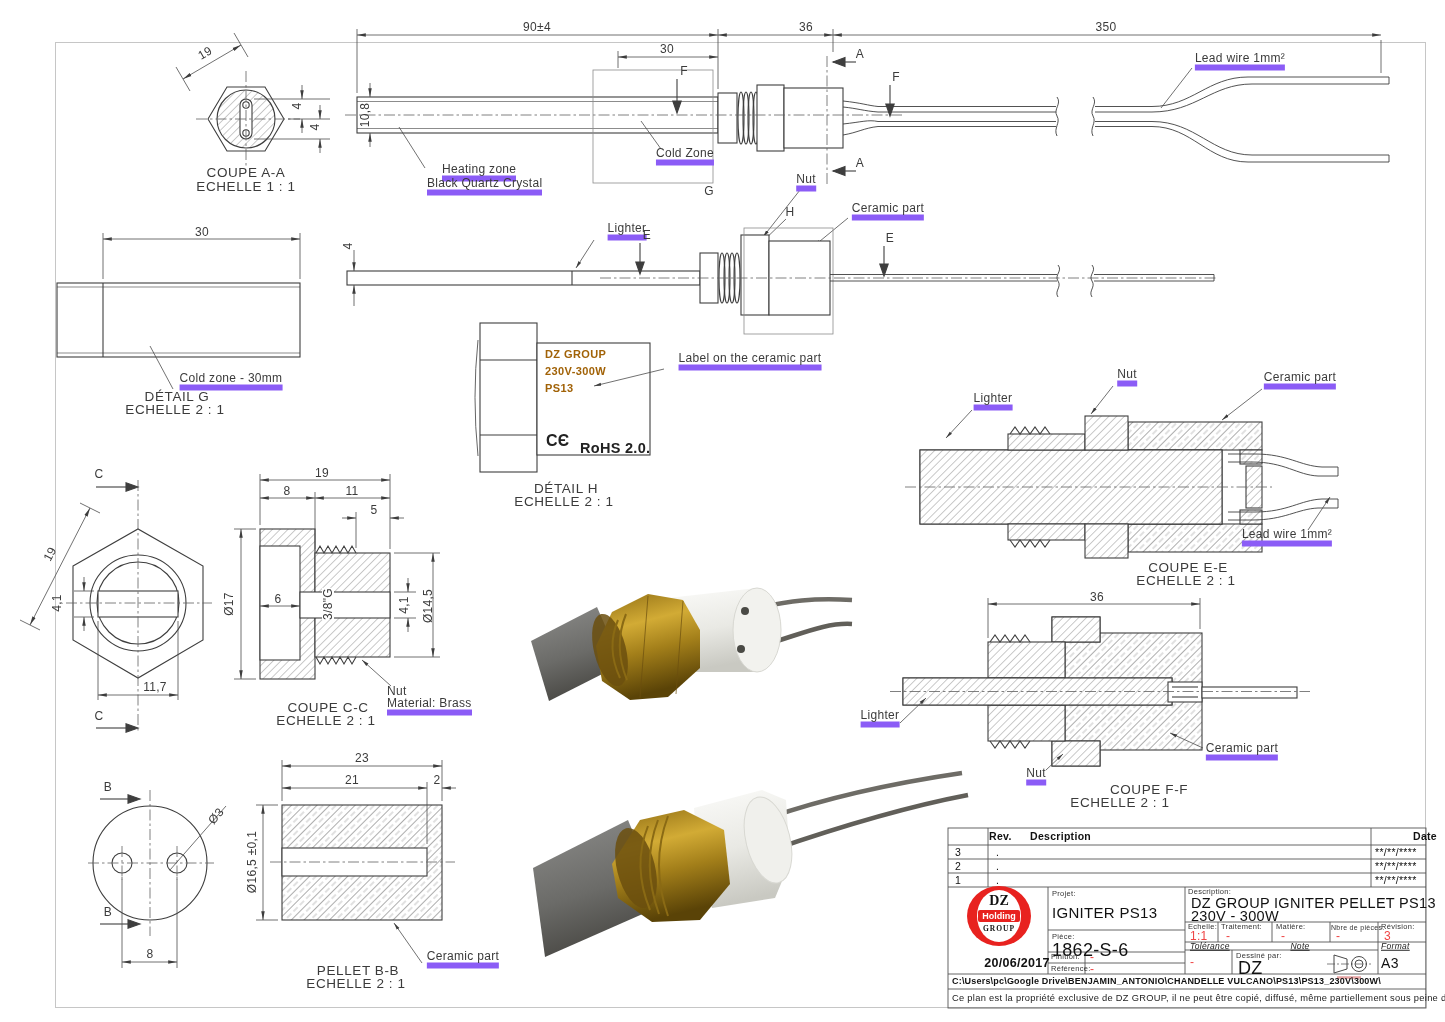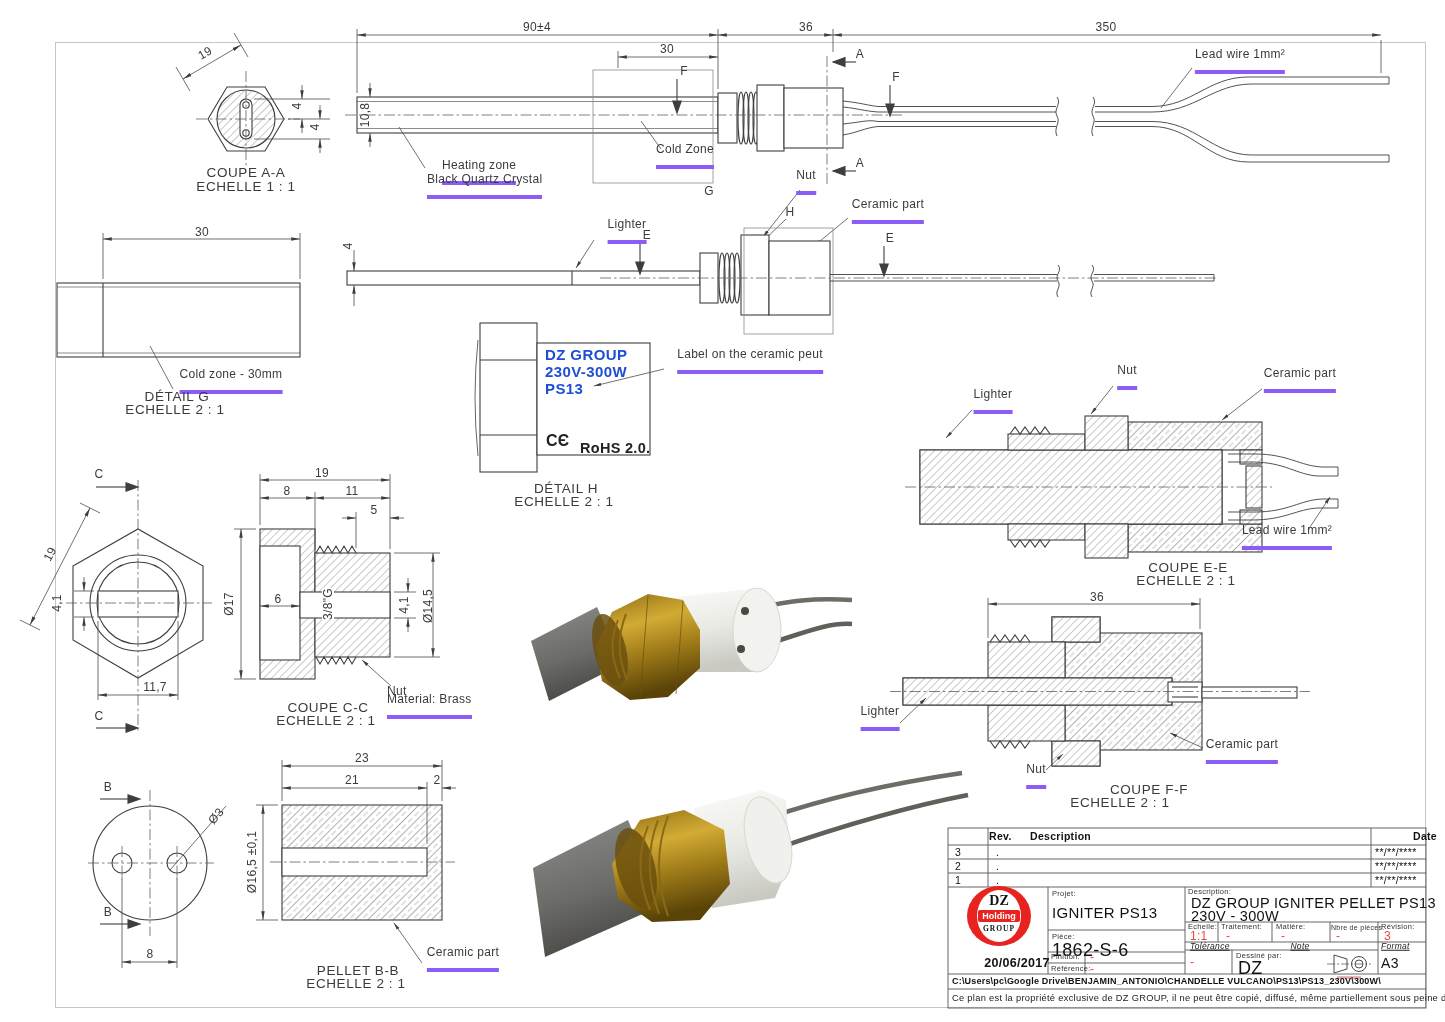--- a/index.html
+++ b/index.html
@@ -3,23 +3,23 @@
 <meta charset="utf-8">
 <style>
   html,body{margin:0;padding:0;background:#fff;}
   #root{position:relative;width:1445px;height:1022px;background:#fff;overflow:hidden;
         font-family:"Liberation Sans",sans-serif;color:#3b3b3b;}
   #art{position:absolute;left:0;top:0;}
   .lbl{position:absolute;white-space:nowrap;font-size:12px;color:#3b3b3b;letter-spacing:.3px;
        transform:translate(-50%,-50%);line-height:1;}
   .left{transform:translate(0,-50%);}
   .r90{transform:translate(-50%,-50%) rotate(-90deg);}
-  .u{border-bottom:4px solid #8b5cf6;padding-bottom:10px;}
+  .u{border-bottom:6px solid #8b5cf6;padding-bottom:1px;}
   .cap{font-size:13.5px;letter-spacing:.6px;}
-  .big{font-size:15px;font-weight:bold;color:#1d4ed8;letter-spacing:.4px;}
+  .big{font-size:11px;font-weight:bold;color:#a16207;letter-spacing:.4px;}
   .ce{font-size:16px;font-weight:bold;color:#222;}
   .rohs{font-size:14.5px;font-weight:bold;color:#222;}
   .tb{font-size:10.5px;color:#111;}
   .tbl{font-size:7.5px;color:#333;}
   .tbv{font-size:12px;color:#ef4444;}
   .tbbig{font-size:15px;color:#111;letter-spacing:.3px;}
   .tbmed{font-size:18px;color:#111;}
   .tbdesc{font-size:14.5px;color:#111;}
   .iu{font-style:italic;text-decoration:underline;font-size:8.5px;color:#222;}
   .bold{font-weight:bold;padding-left:36px;}
@@ -473,21 +473,21 @@
 <span class="lbl" style="left:202px;top:232px">30</span>
 <span class="lbl u" style="left:231px;top:381px">Cold zone - 30mm</span>
 <span class="lbl cap" style="left:177px;top:397px">DÉTAIL G</span>
 <span class="lbl cap" style="left:175px;top:410px">ECHELLE 2 : 1</span>
 
 <span class="lbl big left" style="left:545px;top:354px">DZ GROUP</span>
 <span class="lbl big left" style="left:545px;top:371px">230V-300W</span>
 <span class="lbl big left" style="left:545px;top:388px">PS13</span>
 <span class="lbl ce left" style="left:546px;top:441px">CЄ</span>
 <span class="lbl rohs left" style="left:580px;top:448px">RoHS 2.0.</span>
-<span class="lbl u" style="left:750px;top:361px">Label on the ceramic peut</span>
+<span class="lbl u" style="left:750px;top:361px">Label on the ceramic part</span>
 <span class="lbl cap" style="left:566px;top:489px">DÉTAIL H</span>
 <span class="lbl cap" style="left:564px;top:502px">ECHELLE 2 : 1</span>
 
 <span class="lbl" style="left:99px;top:474px">C</span>
 <span class="lbl" style="left:99px;top:716px">C</span>
 <span class="lbl" style="left:50px;top:554px;transform:translate(-50%,-50%) rotate(-62deg)">19</span>
 <span class="lbl r90" style="left:57px;top:603px">4,1</span>
 <span class="lbl" style="left:155px;top:687px">11,7</span>
 <span class="lbl" style="left:322px;top:473px">19</span>
 <span class="lbl" style="left:287px;top:491px">8</span>

